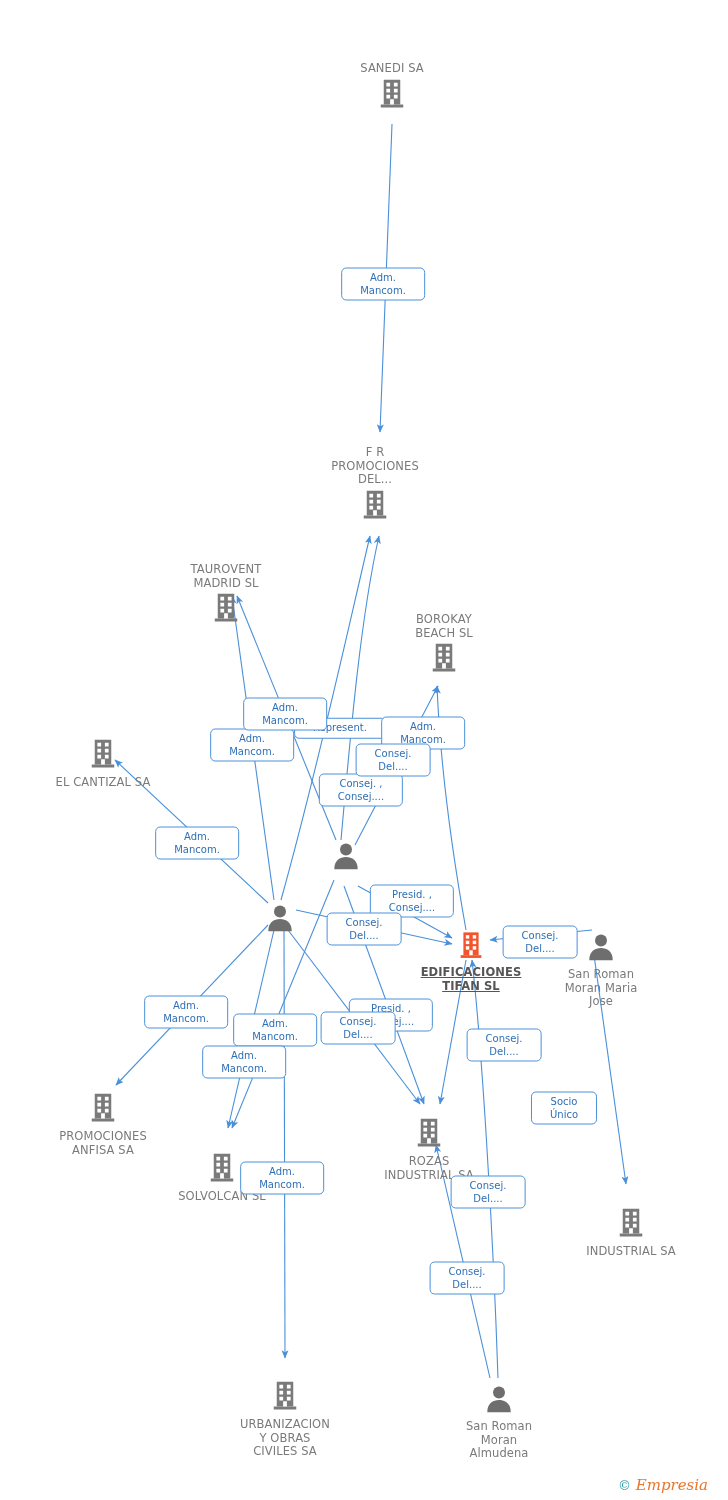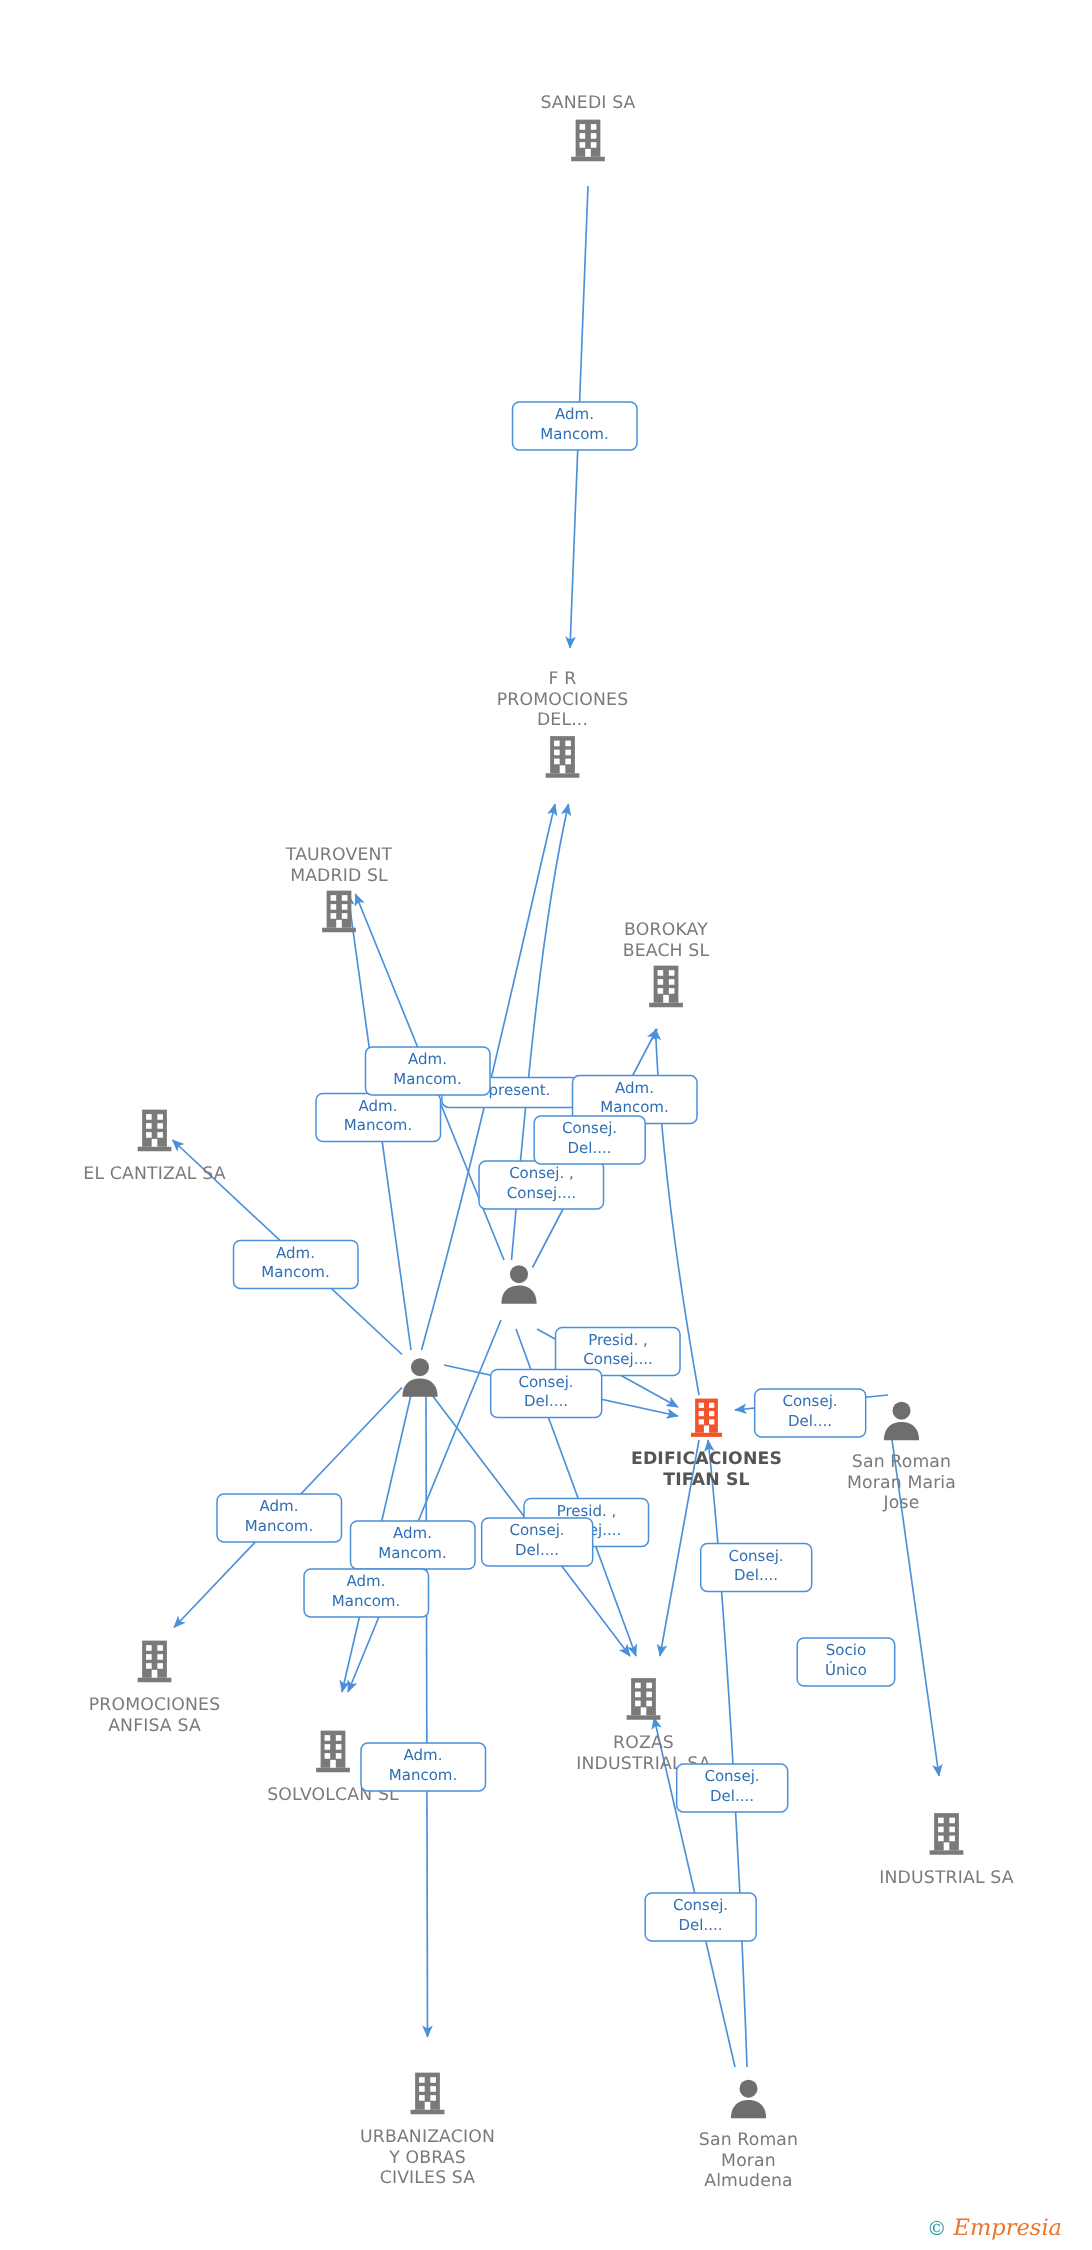--- a/index.html
+++ b/index.html
@@ -3,21 +3,21 @@
 <meta charset="utf-8">
 <style>
   html,body{margin:0;padding:0;background:#ffffff;}
   body{font-family:"DejaVu Sans","Liberation Sans",sans-serif;}
   #canvas{position:relative;width:716px;height:1500px;background:#fff;overflow:hidden;}
   svg.edges{position:absolute;left:0;top:0;width:728px;height:1500px;}
 
   .node{position:absolute;transform:translate(-50%,0);text-align:center;width:130px;}
   .node .ico{display:block;margin:0 auto;}
   .node .lbl{font-size:11.5px;line-height:13.5px;color:#7a7a7a;letter-spacing:.1px;white-space:pre-line;}
-  .node.focus .lbl{color:#555;font-weight:bold;font-size:11.5px;}
+  .node.focus .lbl{color:#555;font-weight:bold;font-size:11.5px;text-decoration:underline;}
   .node.above .lbl{margin-bottom:2px;}
   .node.below .lbl{margin-top:2px;}
 
   .elabel{position:absolute;transform:translate(-50%,-50%);
           background:#fff;border:1px solid #4a90d9;border-radius:5px;
           color:#2f6fb5;font-size:10px;line-height:12.5px;text-align:center;
           padding:3px 18px;white-space:pre-line;box-sizing:border-box;}
 
   .wm{position:absolute;right:8px;bottom:6px;font-size:15px;color:#e8762c;
       font-family:"DejaVu Serif","Liberation Serif",serif;font-style:italic;}

